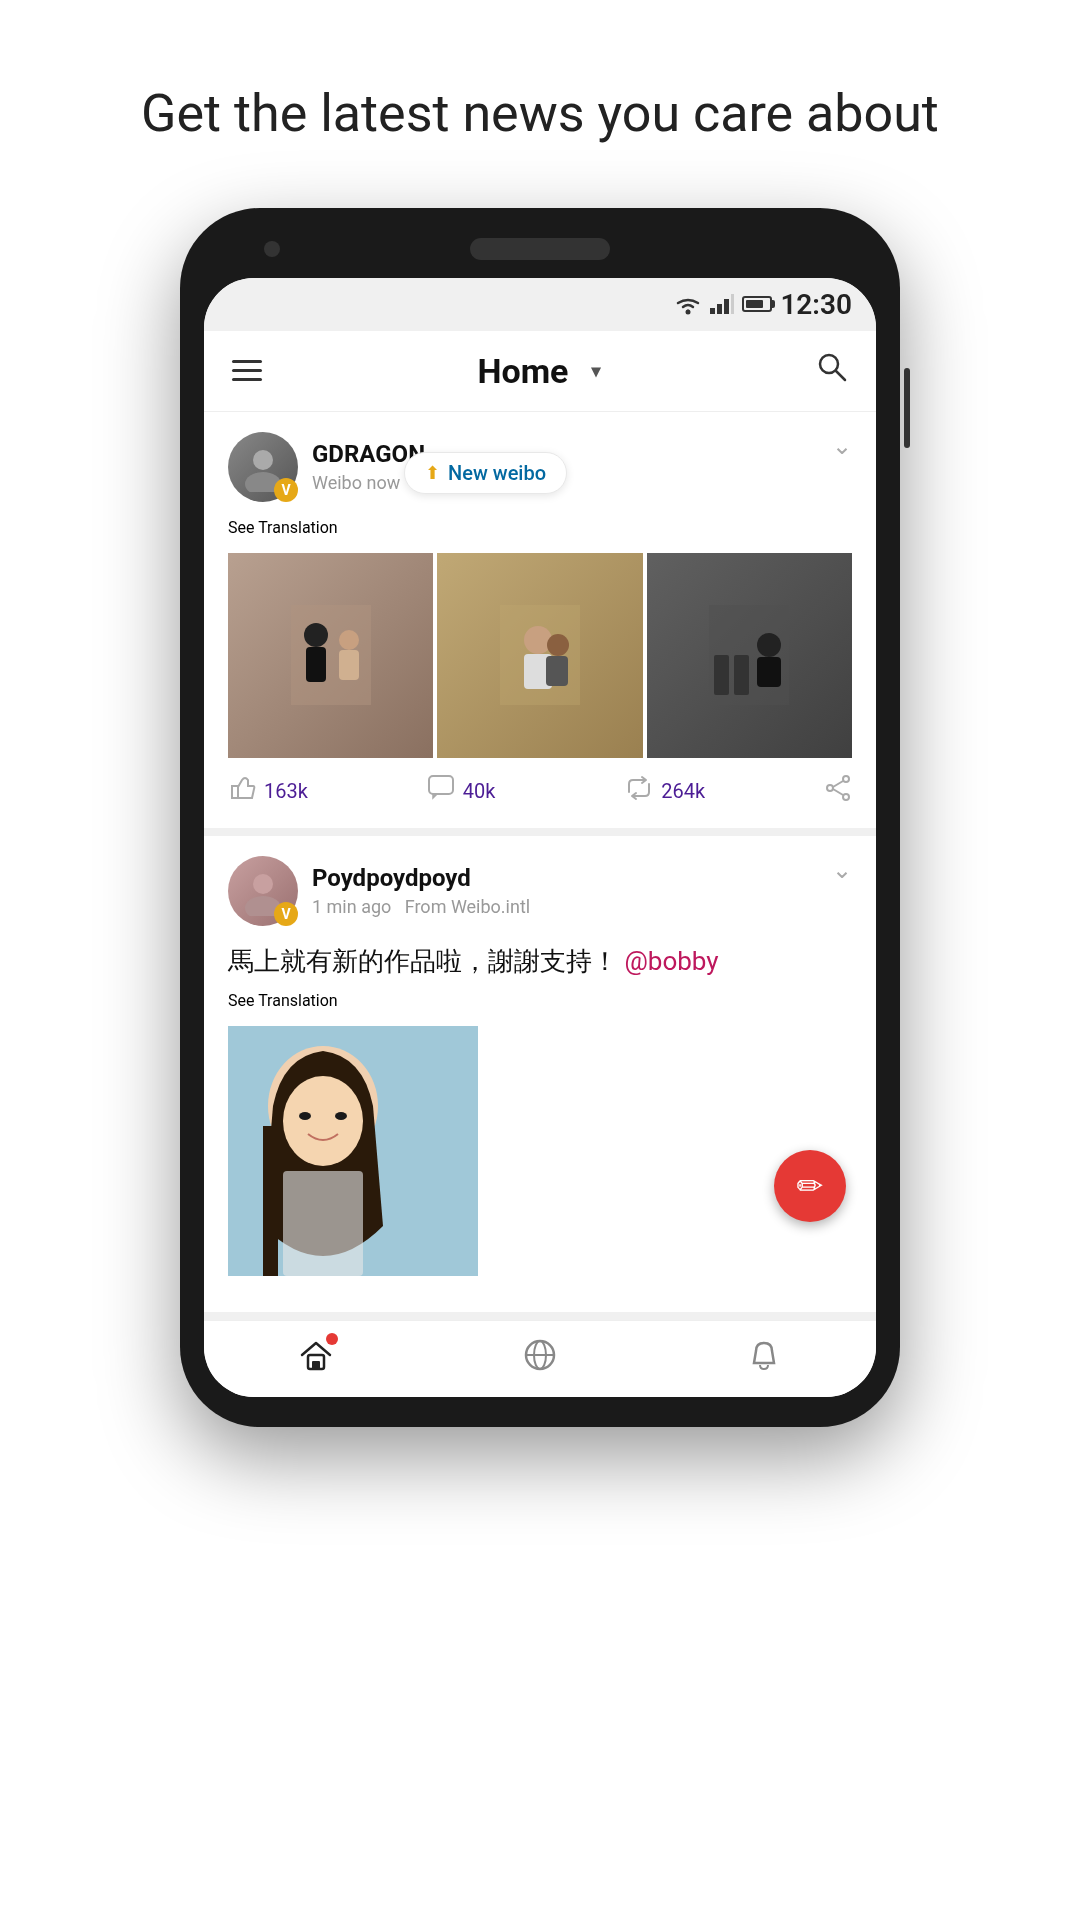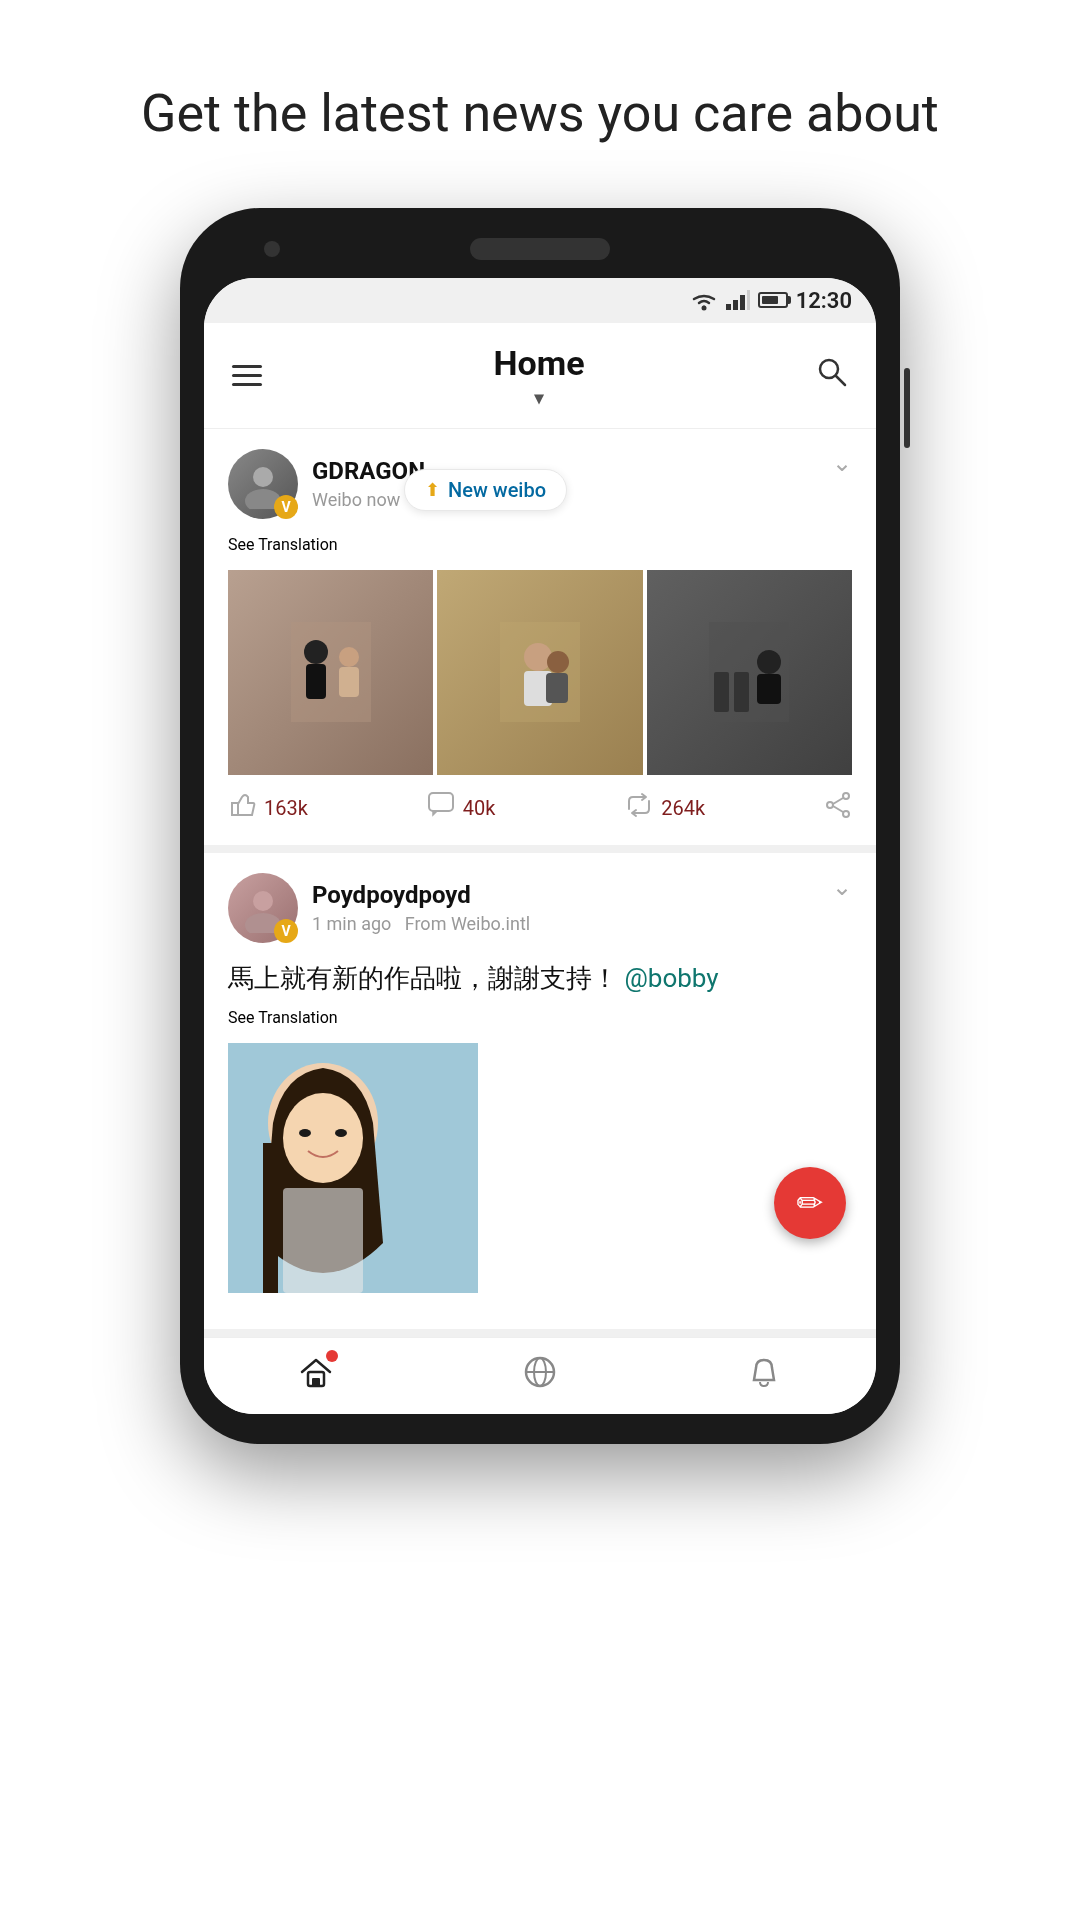--- a/index.html
+++ b/index.html
@@ -85,21 +85,21 @@
       gap: 10px;
     }
 
     .status-icons {
       display: flex;
       align-items: center;
       gap: 8px;
     }
 
     .status-time {
-      font-size: 22px;
+      font-size: 28px;
       font-weight: 600;
       color: #222;
     }
 
     .battery-icon {
       width: 30px;
       height: 16px;
       border: 2px solid #333;
       border-radius: 3px;
       position: relative;
@@ -149,22 +149,21 @@
       background: #333;
       border-radius: 2px;
     }
 
     .header-title {
       font-size: 34px;
       font-weight: 700;
       color: #111;
       display: flex;
       align-items: center;
-      gap: 4px;
-      flex-direction: column;
+      gap: 23px;
     }
 
     .dropdown-arrow {
       font-size: 18px;
       color: #555;
     }
 
     .search-icon {
       font-size: 30px;
       color: #333;
@@ -351,21 +350,21 @@
       display: flex;
       align-items: center;
       gap: 0;
     }
 
     .action-item {
       display: flex;
       align-items: center;
       gap: 8px;
       flex: 1;
-      color: #7f1d1d;
+      color: #4c1d95;
       font-size: 20px;
       cursor: pointer;
     }
 
     .action-icon {
       font-size: 26px;
     }
 
     .action-share-only {
       flex: 0;
@@ -619,21 +618,21 @@
                 &nbsp;
                 <span>From Weibo.intl</span>
               </span>
             </div>
           </div>
           <span class="dropdown-btn">⌄</span>
         </div>
 
         <div class="post-content">
           <span>馬上就有新的作品啦，謝謝支持！</span>
-          <span style="color:#0f766e;">@bobby</span>
+          <span style="color:#be185d;">@bobby</span>
         </div>
         <div class="see-translation">See Translation</div>
 
         <div class="image-grid">
           <div class="image-cell img-poyd">
             <svg width="100%" height="250" viewBox="0 0 660 250" preserveAspectRatio="xMidYMid slice">
 
               <rect width="660" height="250" fill="#a0c8d8"></rect>
 
               <rect x="500" y="0" width="160" height="250" fill="#4a7a9a" opacity="0.7"></rect>

